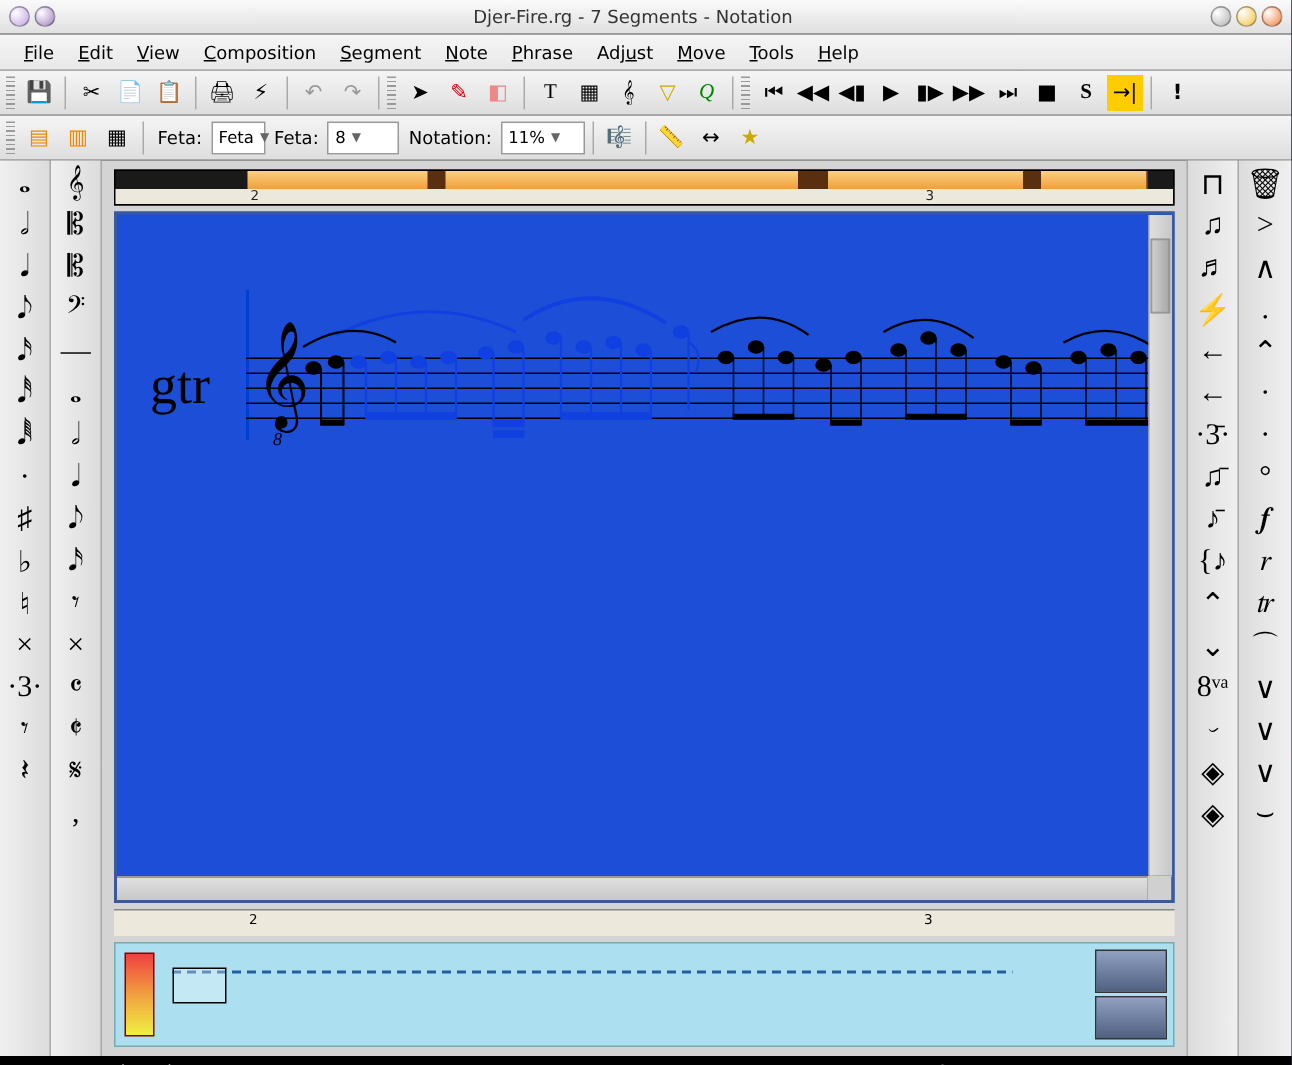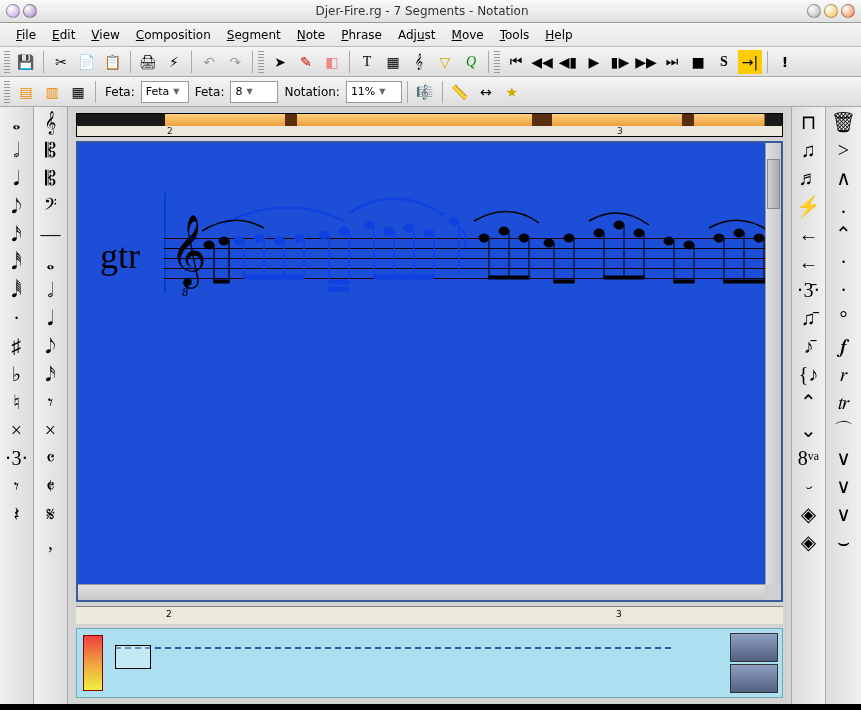--- a/index.html
+++ b/index.html
@@ -142,21 +142,21 @@
   <div class="tb-btn" style="font-weight:bold">!</div>
 </div>
 
 <div class="toolbar tb2">
   <div class="tb-handle"></div>
   <div class="tb-btn" style="color:#e80">▤</div>
   <div class="tb-btn" style="color:#e80">▥</div>
   <div class="tb-btn">▦</div>
   <div class="tb-sep"></div>
   <div class="tb-label">Feta:</div>
-  <div class="tb-select" style="width:48px">
+  <div class="tb-select" style="width:36px">
       <span>Feta</span>
       <span class="arrow">▼</span>
     </div>
   <div class="tb-label">Feta:</div>
   <div class="tb-select" style="width:48px">
       <span>8</span>
       <span class="arrow">▼</span>
     </div>
   <div class="tb-label">Notation:</div>
   <div class="tb-select" style="width:56px">

